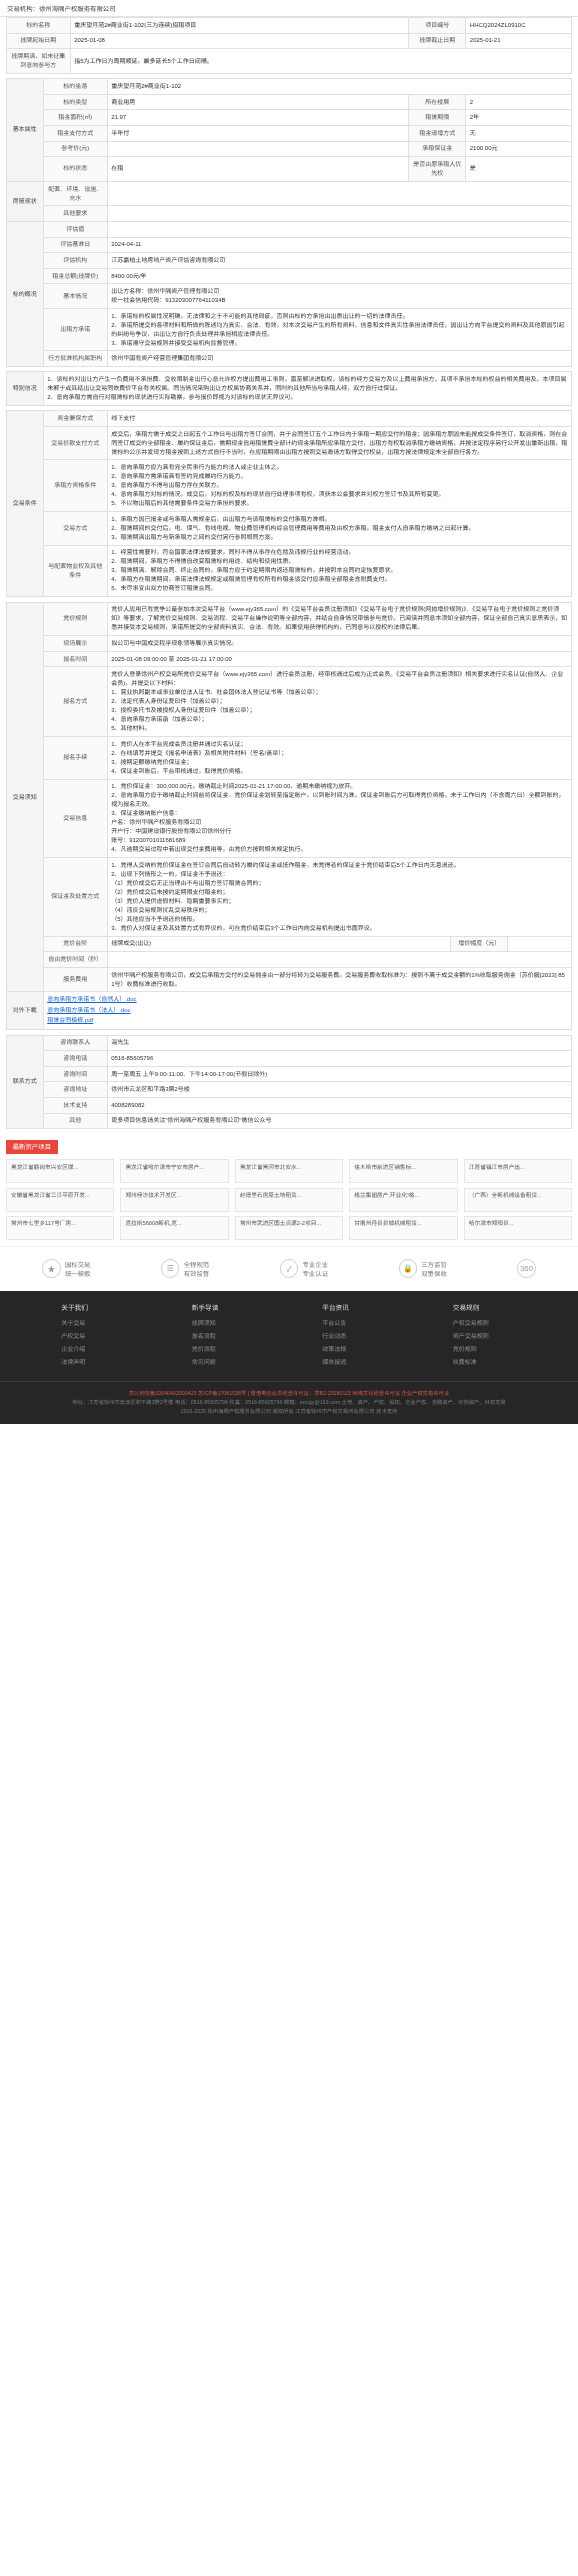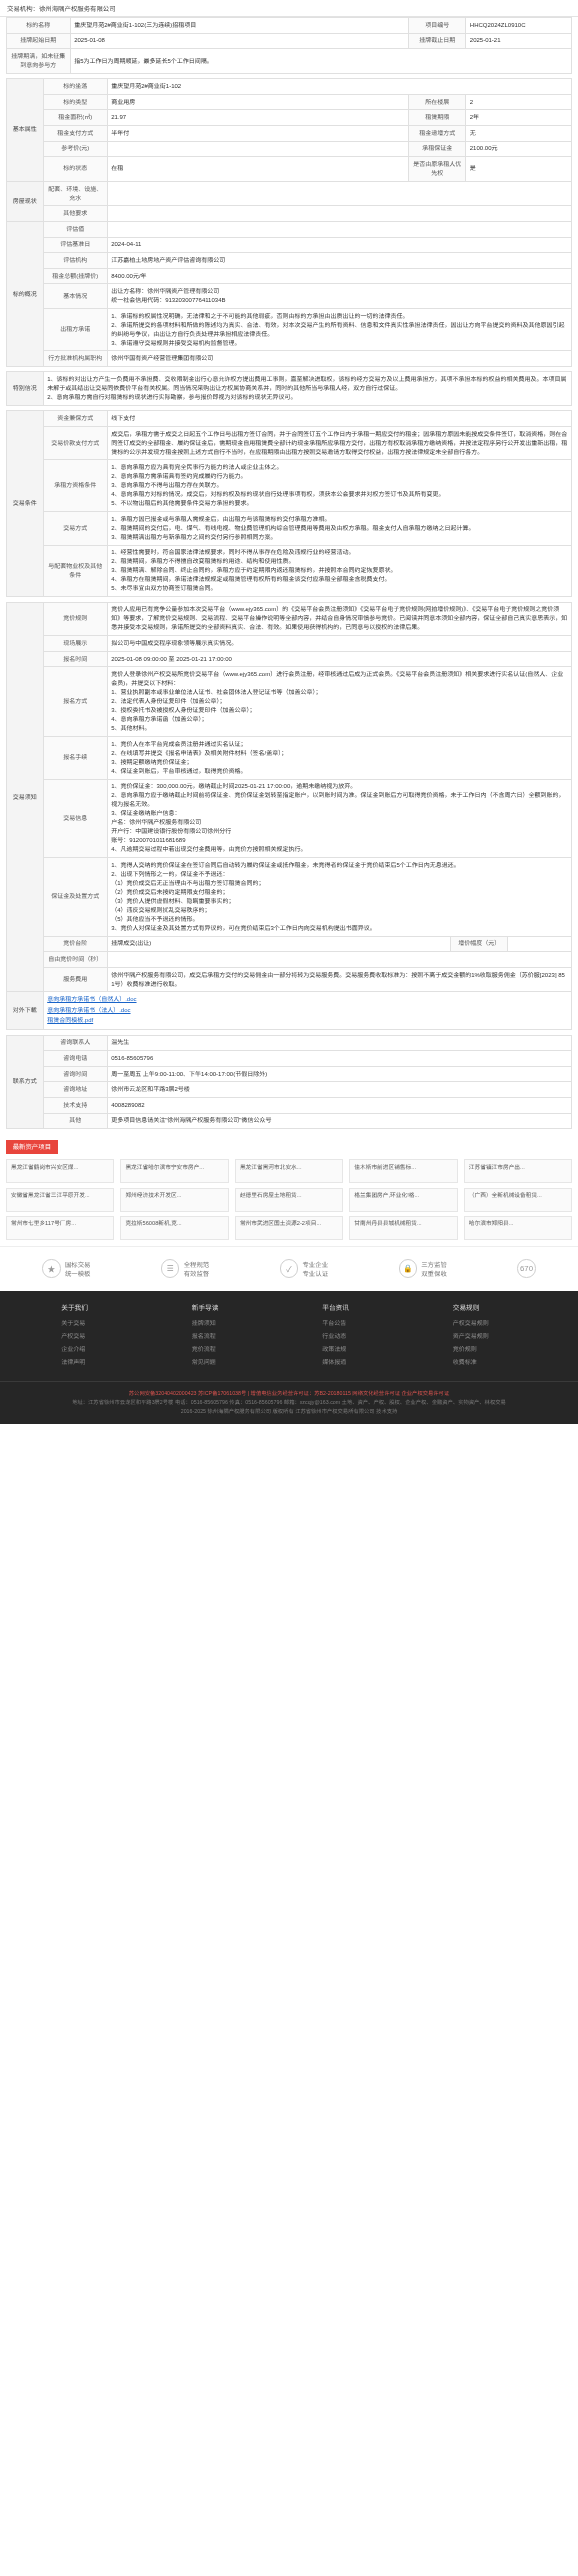--- a/index.html
+++ b/index.html
@@ -480,21 +480,21 @@
       </span>
     </div>
     <div class="feature">
       <span class="feat-ic">🔒</span>
       <span>
         <span>三方监管</span><br>
         <span>双重保收</span>
       </span>
     </div>
     <div class="feature">
-      <span class="feat-ic">670</span>
+      <span class="feat-ic">360</span>
     </div>
   </div>
 
   
   <div class="footer">
     <div class="footer-cols">
       <div class="fcol">
         <h4>关于我们</h4>
         <a href="#">关于交易</a>
         <a href="#">产权交易</a>

